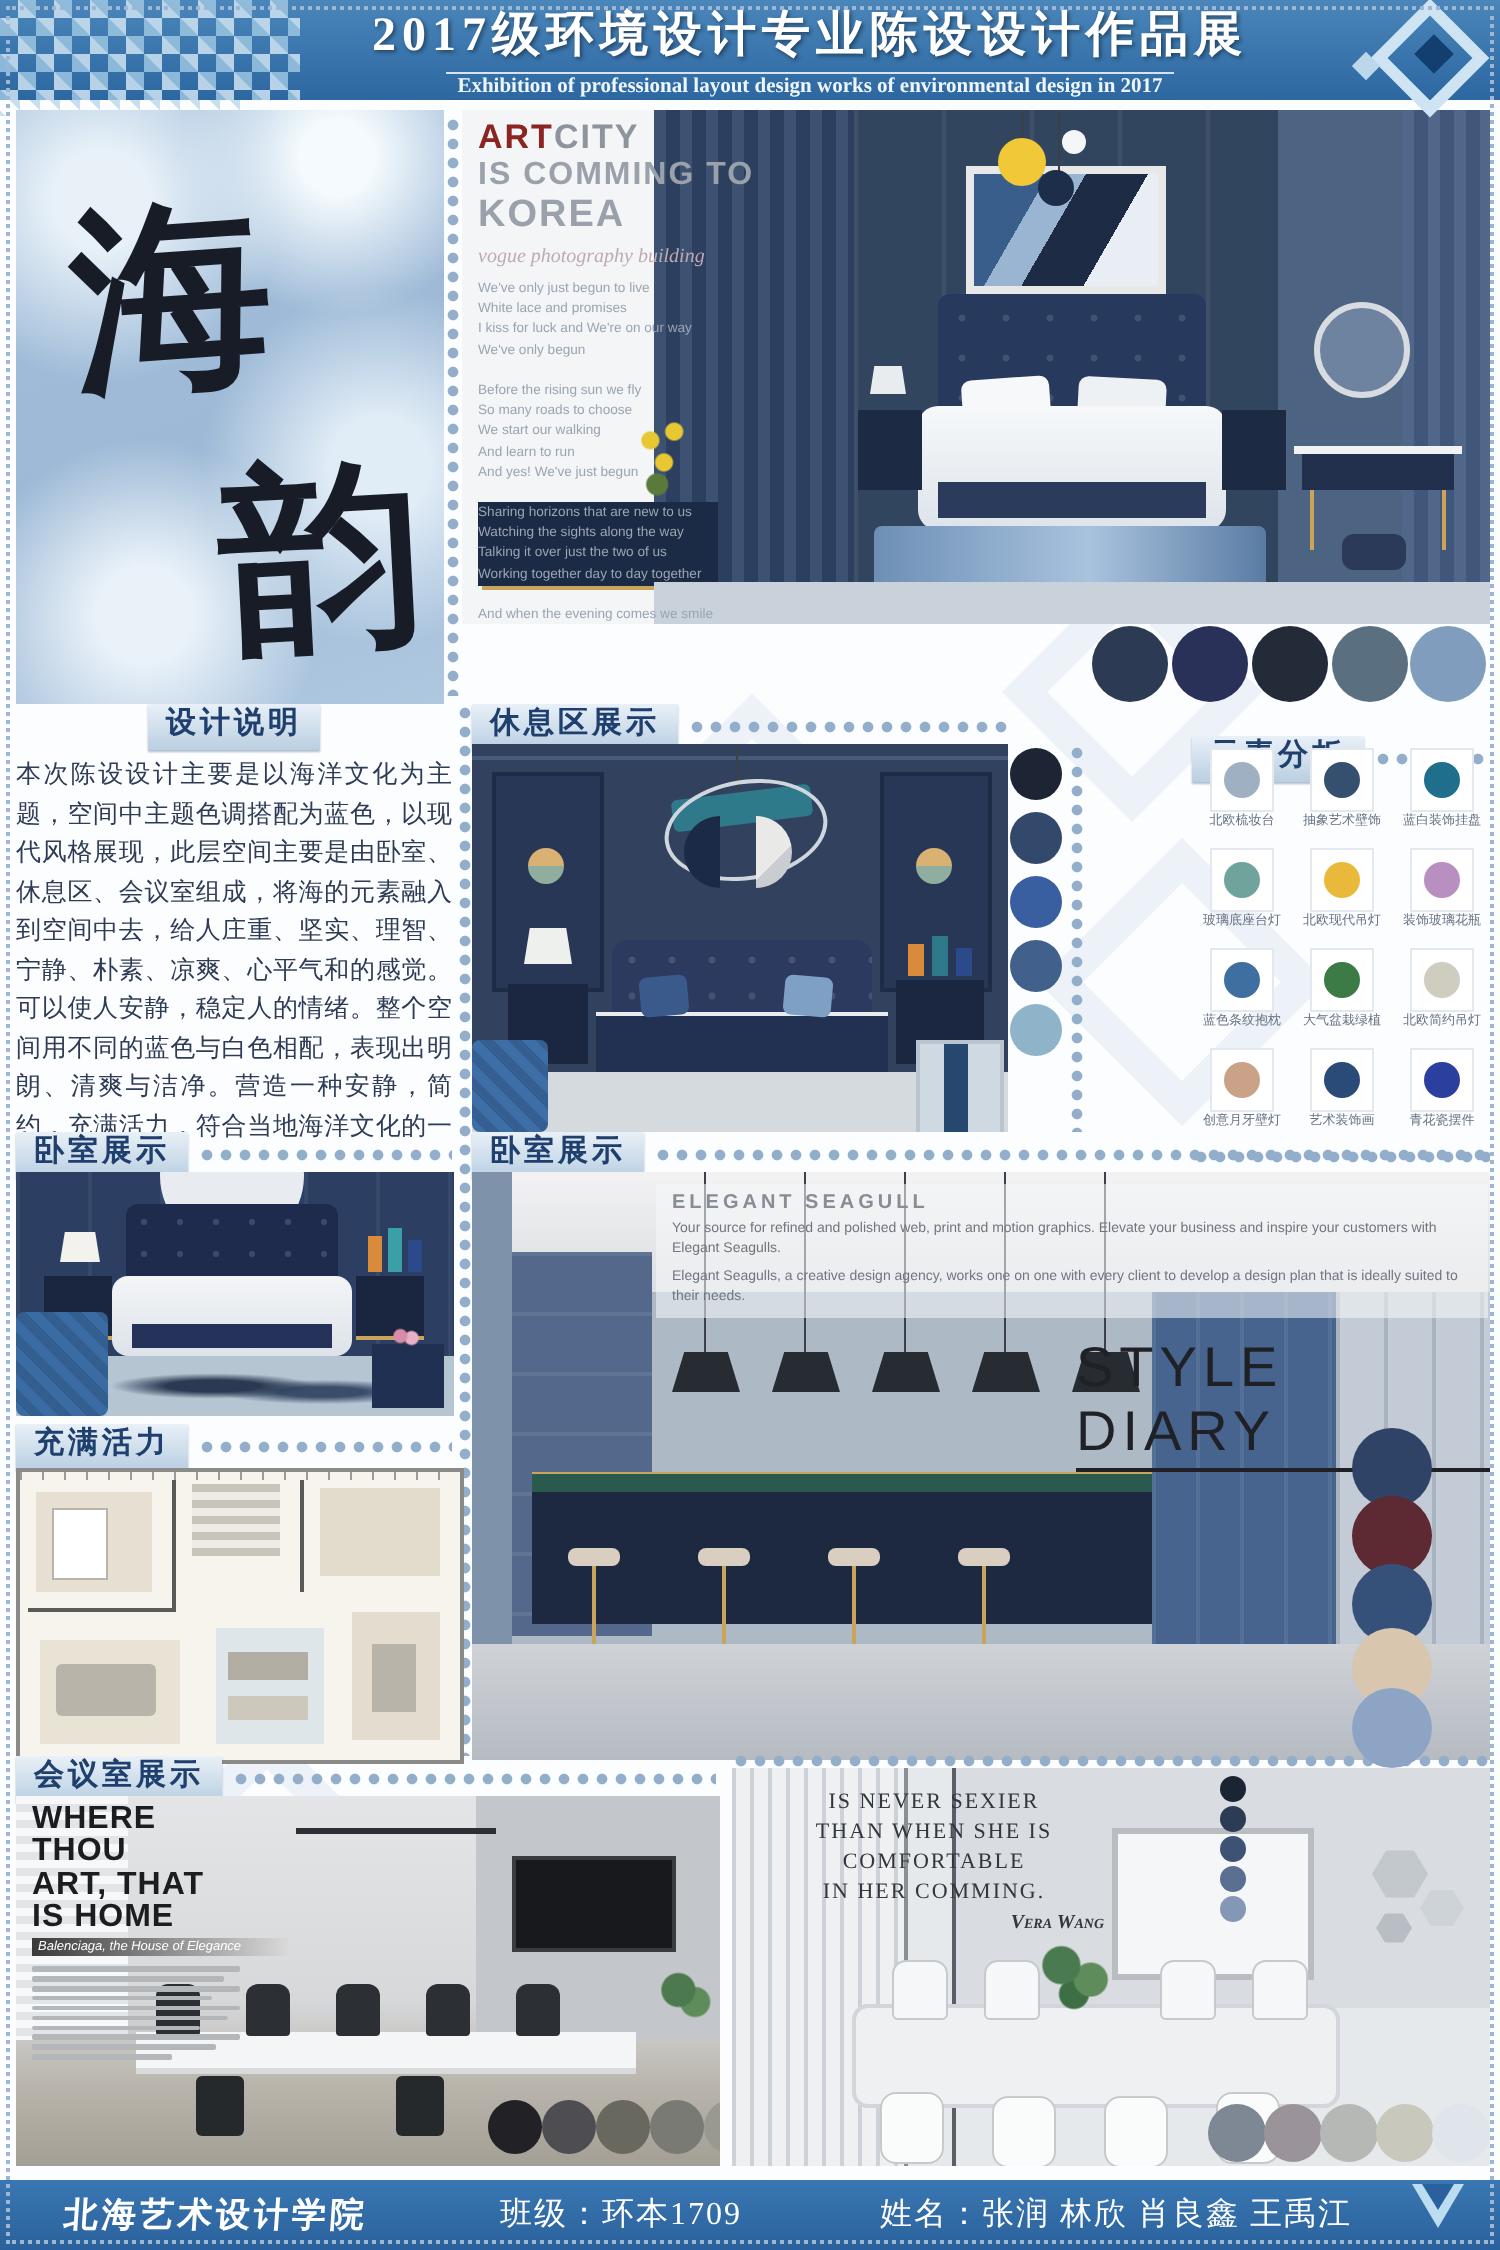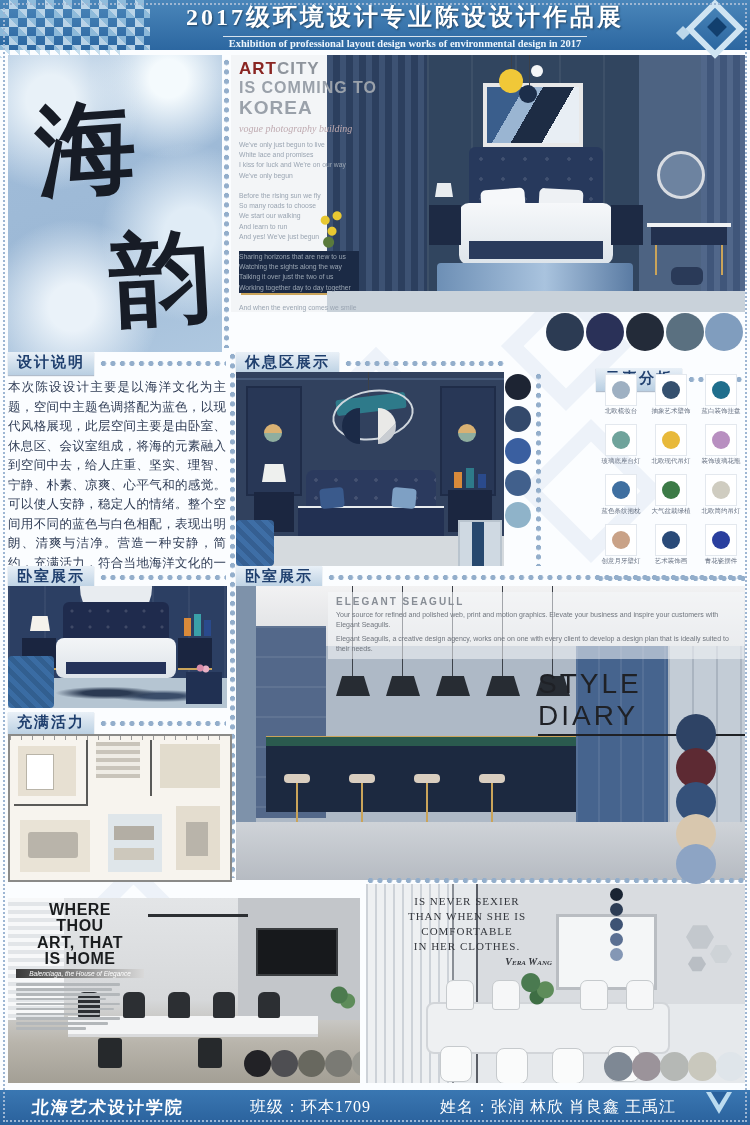--- a/index.html
+++ b/index.html
@@ -132,21 +132,21 @@
   </div>
 
   <div>
     <span class="circle" style="left: 546px; top: 313px; width: 38px; height: 38px; background: rgb(44, 59, 83);"></span>
     <span class="circle" style="left: 586px; top: 313px; width: 38px; height: 38px; background: rgb(42, 49, 88);"></span>
     <span class="circle" style="left: 626px; top: 313px; width: 38px; height: 38px; background: rgb(35, 43, 57);"></span>
     <span class="circle" style="left: 666px; top: 313px; width: 38px; height: 38px; background: rgb(90, 112, 128);"></span>
     <span class="circle" style="left: 705px; top: 313px; width: 38px; height: 38px; background: rgb(128, 157, 190);"></span>
   </div>
 
-  <div class="hdr" style="left:8px;top:352px;width:218px;">
+  <div class="hdr" style="left:8px;top:352px;width:218px;flex-direction:column;">
     <span class="tag">设计说明</span>
     <span class="dots-h"></span>
   </div>
   <div class="abs serif" style="left:8px;top:378px;width:218px;height:186px;font-size:12.5px;line-height:1.56;color:#2f3c55;text-align:justify;">本次陈设设计主要是以海洋文化为主题，空间中主题色调搭配为蓝色，以现代风格展现，此层空间主要是由卧室、休息区、会议室组成，将海的元素融入到空间中去，给人庄重、坚实、理智、宁静、朴素、凉爽、心平气和的感觉。可以使人安静，稳定人的情绪。整个空间用不同的蓝色与白色相配，表现出明朗、清爽与洁净。营造一种安静，简约，充满活力，符合当地海洋文化的一个空间。</div>
 
   <div class="dots-v" style="left:228px;top:352px;height:526px;"></div>
 
   <div class="hdr" style="left:236px;top:352px;width:268px;">
     <span class="tag">休息区展示</span>
     <span class="dots-h"></span>
@@ -358,25 +358,29 @@
   </div>
 
   <div>
     <span class="circle" style="left: 676px; top: 714px; width: 40px; height: 40px; z-index: 6; background: rgb(46, 67, 101);"></span>
     <span class="circle" style="left: 676px; top: 748px; width: 40px; height: 40px; z-index: 6; background: rgb(93, 42, 51);"></span>
     <span class="circle" style="left: 676px; top: 782px; width: 40px; height: 40px; z-index: 6; background: rgb(53, 81, 122);"></span>
     <span class="circle" style="left: 676px; top: 814px; width: 40px; height: 40px; z-index: 6; background: rgb(216, 199, 174);"></span>
     <span class="circle" style="left: 676px; top: 844px; width: 40px; height: 40px; z-index: 6; background: rgb(141, 164, 196);"></span>
   </div>
 
+  <div class="hdr" style="left:8px;top:878px;width:350px;">
+    <span class="tag">会议室展示</span>
+    <span class="dots-h"></span>
+  </div>
   <div class="hdr" style="left:366px;top:876px;width:379px;">
       <span class="dots-h"></span>
     </div>
 
-  <div class="abs" style="left:8px;top:898px;width:352px;height:185px;overflow:hidden;background:linear-gradient(180deg,#e3e5e7 0,#d6d8da 55%,#b9b5ac 78%,#a39f95 100%);text-align:center;">
+  <div class="abs" style="left:8px;top:898px;width:352px;height:185px;overflow:hidden;background:linear-gradient(180deg,#e3e5e7 0,#d6d8da 55%,#b9b5ac 78%,#a39f95 100%);">
     <div class="abs" style="left:0;top:0;width:56px;height:122px;background:repeating-linear-gradient(180deg,#f7f8f9 0 4px,#e2e5e8 4px 8px);"></div>
     <div class="abs" style="left:230px;top:0;width:122px;height:122px;background:#c3c6ca;"></div>
     <div class="abs" style="left:248px;top:30px;width:78px;height:44px;background:#17191c;border:2px solid #3a3d40;"></div>
     <div class="abs" style="left:140px;top:16px;width:100px;height:3px;background:#2c2f33;"></div>
     <div class="abs" style="left:60px;top:118px;width:250px;height:18px;background:#f4f5f6;border-bottom:3px solid #d9dadc;"></div>
     <div class="abs" style="left:70px;top:94px;width:22px;height:26px;background:#2c2f33;border-radius:6px 6px 2px 2px;"></div>
     <div class="abs" style="left:115px;top:94px;width:22px;height:26px;background:#2c2f33;border-radius:6px 6px 2px 2px;"></div>
     <div class="abs" style="left:160px;top:94px;width:22px;height:26px;background:#2c2f33;border-radius:6px 6px 2px 2px;"></div>
     <div class="abs" style="left:205px;top:94px;width:22px;height:26px;background:#2c2f33;border-radius:6px 6px 2px 2px;"></div>
     <div class="abs" style="left:250px;top:94px;width:22px;height:26px;background:#2c2f33;border-radius:6px 6px 2px 2px;"></div>
@@ -427,21 +431,21 @@
     <div class="abs" style="left:74px;top:162px;width:30px;height:34px;background:#fafbfb;border:1.5px solid #c6cacd;border-radius:8px;"></div>
     <div class="abs" style="left:130px;top:164px;width:30px;height:34px;background:#fafbfb;border:1.5px solid #c6cacd;border-radius:8px;"></div>
     <div class="abs" style="left:186px;top:164px;width:30px;height:34px;background:#fafbfb;border:1.5px solid #c6cacd;border-radius:8px;"></div>
     <div class="abs" style="left:242px;top:162px;width:30px;height:34px;background:#fafbfb;border:1.5px solid #c6cacd;border-radius:8px;"></div>
     <div class="abs" style="left:150px;top:86px;width:42px;height:36px;background:radial-gradient(circle at 35% 35%,#4a7a50 9px,transparent 10px),radial-gradient(circle at 70% 55%,#5e8c5a 8px,transparent 9px),radial-gradient(circle at 50% 75%,#3e6e44 7px,transparent 8px);"></div>
 
     <div class="abs serif" style="left:16px;top:8px;width:170px;color:#33363c;">
       <div style="font-size:11px;letter-spacing:1px;text-align:center;margin-top:3px;">IS NEVER SEXIER</div>
       <div style="font-size:11px;letter-spacing:1px;text-align:center;margin-top:3px;">THAN WHEN SHE IS</div>
       <div style="font-size:11px;letter-spacing:1px;text-align:center;margin-top:3px;">COMFORTABLE</div>
-      <div style="font-size:11px;letter-spacing:1px;text-align:center;margin-top:3px;">IN HER CLOTHES.</div>
+      <div style="font-size:11px;letter-spacing:1px;text-align:center;margin-top:3px;">IN HER COMMING.</div>
       <div style="font-size:10px;font-weight:700;font-style:italic;text-align:right;margin-top:4px;font-variant:small-caps;">Vera Wang</div>
     </div>
 
     <span class="circle" style="left: 244px; top: 4px; width: 13px; height: 13px; background: rgb(26, 36, 50);"></span>
     <span class="circle" style="left: 244px; top: 19px; width: 13px; height: 13px; background: rgb(44, 60, 84);"></span>
     <span class="circle" style="left: 244px; top: 34px; width: 13px; height: 13px; background: rgb(62, 83, 116);"></span>
     <span class="circle" style="left: 244px; top: 49px; width: 13px; height: 13px; background: rgb(90, 111, 146);"></span>
     <span class="circle" style="left: 244px; top: 64px; width: 13px; height: 13px; background: rgb(132, 151, 181);"></span>
 
     <div class="hex" style="left:320px;top:40px;width:28px;height:26px;background:#c3c8cd;"></div>

